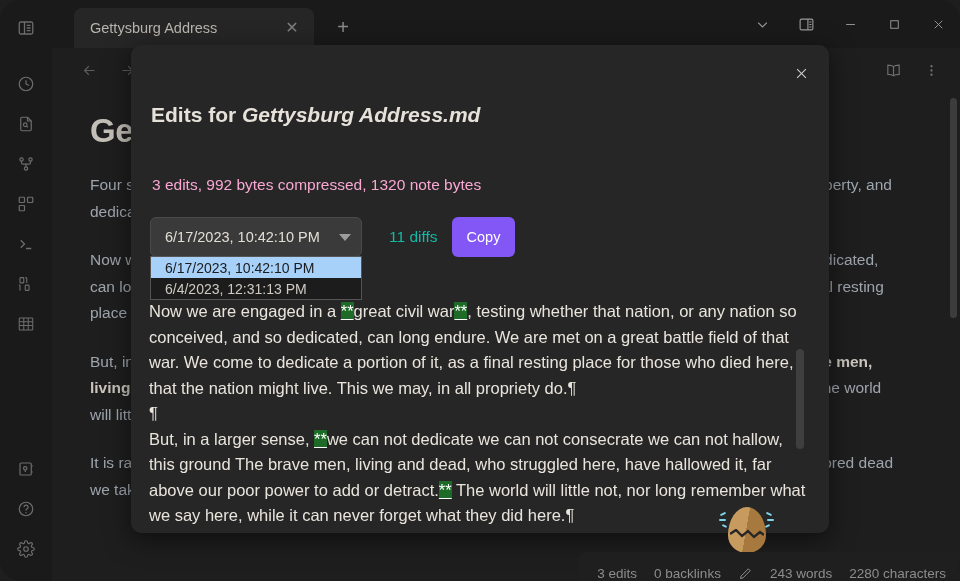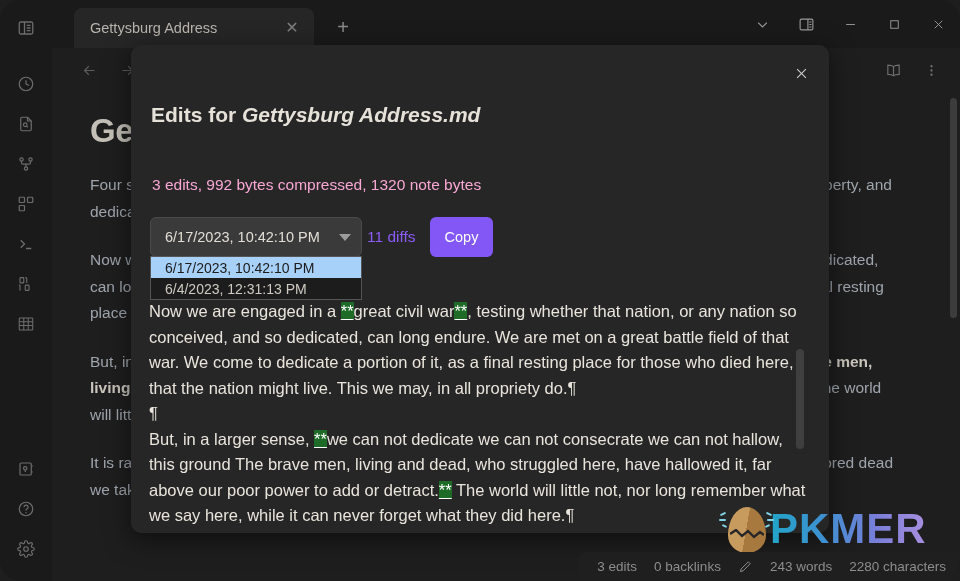--- a/index.html
+++ b/index.html
@@ -172,22 +172,22 @@
     font-size: 14.5px; color: #e2ded6;
     flex: 1 1 auto; white-space: nowrap;
   }
   #version-caret {
     width: 0; height: 0; flex: 0 0 auto;
     border-left: 6px solid transparent;
     border-right: 6px solid transparent;
     border-top: 7px solid #9c9c9c;
   }
   #diff-count {
-    margin-left: 5px;
-    font-size: 15.5px; color: #8b5cf6;
+    margin-left: 27px;
+    font-size: 15.5px; color: #14b8a6;
     white-space: nowrap;
   }
   #copy-btn {
     margin-left: 14px;
     height: 40px; padding: 0 15px;
     background: #8257f5;
     border: none; border-radius: 6px;
     color: #ffffff; font-size: 14.5px;
     font-family: "Liberation Sans", sans-serif;
     cursor: pointer;
@@ -258,21 +258,21 @@
     background: linear-gradient(90deg,#22a5c8 0%, #3f8fd0 35%, #7a7ed8 68%, #a98fe0 100%);
     -webkit-background-clip: text; background-clip: text;
     -webkit-text-fill-color: transparent; color: transparent;
     margin-left: -4px;
   }
 
   
   #statusbar {
     position: absolute; right: 0; bottom: 0;
     height: 29px;
-    display: flex; align-items: center;
+    display: flex; align-items: flex-end;
     padding: 0 14px 0 18px;
     background: #1f1f1f;
     border-radius: 8px 0 0 0;
     z-index: 15;
   }
   .sb-item {
     font-size: 13.5px; color: #8d8d8d;
     margin-right: 17px; white-space: nowrap; cursor: pointer;
   }
   .sb-item:last-child { margin-right: 0; }
@@ -504,21 +504,20 @@
           <polyline points="0,5 6,1 12,7 18,2 24,8 30,3 34,6" fill="none" stroke="#262626" stroke-width="2.4"></polyline>
         </svg>
       </div>
       <div class="spark" style="left:2px;  top:10px; width:6px; height:2px; transform:rotate(-25deg);"></div>
       <div class="spark" style="left:1px;  top:16px; width:7px; height:2px;"></div>
       <div class="spark" style="left:4px;  top:22px; width:5px; height:2px; transform:rotate(25deg);"></div>
       <div class="spark" style="left:48px; top:10px; width:6px; height:2px; transform:rotate(25deg);"></div>
       <div class="spark" style="left:49px; top:16px; width:7px; height:2px;"></div>
       <div class="spark" style="left:47px; top:22px; width:5px; height:2px; transform:rotate(-25deg);"></div>
     </div>
-    <div id="wm-text">PKMER</div>
   </div>
 
   <div id="statusbar">
     <span class="sb-item">3 edits</span>
     <span class="sb-item">0 backlinks</span>
     <span class="sb-ico">
       <svg viewBox="0 0 24 24" fill="none" stroke="currentColor" stroke-width="1.6">
         <path d="M16.5 4.5l3 3L8 19l-4 1 1-4z"></path>
       </svg>
     </span>

